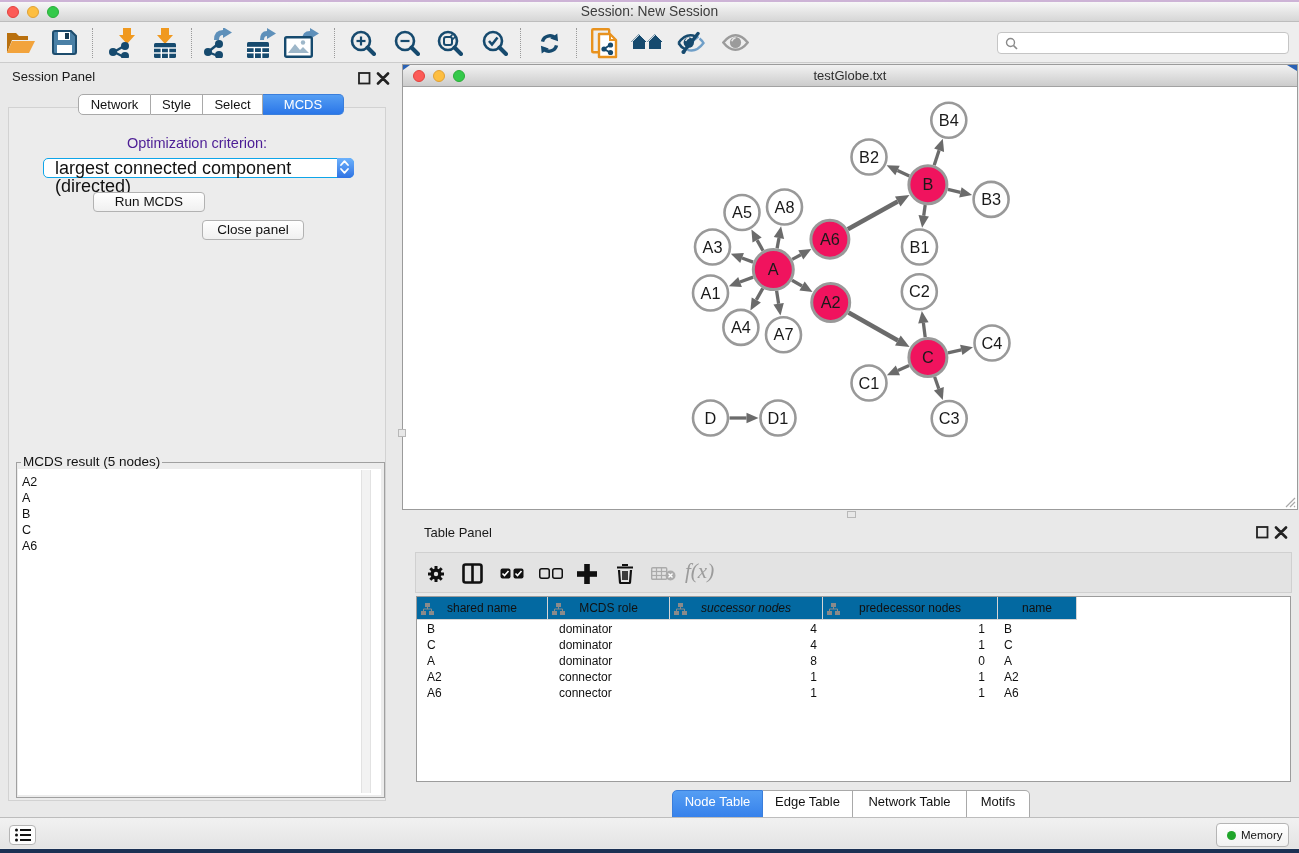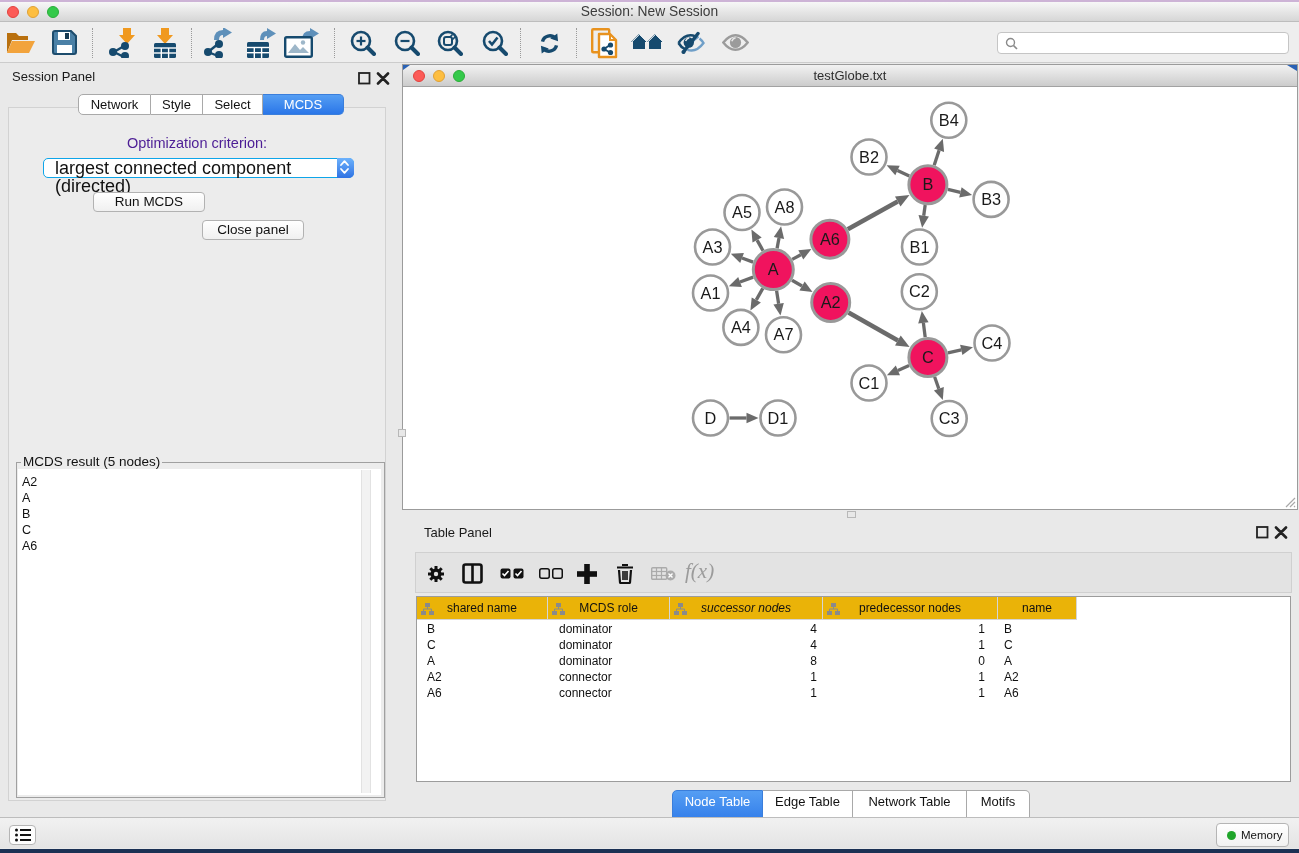--- a/index.html
+++ b/index.html
@@ -35,21 +35,21 @@
 #fs-scroll { left:361px; top:470px; width:10px; height:323px; background:#f2f2f2; border-left:1px solid #e2e2e2; border-right:1px solid #e2e2e2; }
 
 #nwin { left:402px; top:64px; width:896px; height:446px; background:#fff; border:1px solid #9b9b9b; }
 #nwin-titlebar { position:absolute; left:0; top:0; width:894px; height:22px; background:linear-gradient(#f2f2f2,#cccccc); border-bottom:1px solid #a2a2a2; }
 #nwin-titlebar .title { width:100%; text-align:center; font-size:13px; color:#2e2e2e; line-height:22px; }
 #bluecorner { position:absolute; right:0; top:0; width:0; height:0; border-left:10px solid transparent; border-top:6px solid #2a62b5; }
 
 #tpanel-title { left:424px; top:525px; font-size:13px; color:#1a1a1a; }
 #ttoolbar { left:415px; top:552px; width:877px; height:41px; background:#e3e3e3; border:1px solid #d0d0d0; }
 #tbox { left:416px; top:596px; width:875px; height:186px; background:#fff; border:1px solid #9c9c9c; }
-#thead { position:absolute; left:0; top:0; width:660px; height:23px; background:#eab308; border-bottom:1px solid #d5d5d5; }
+#thead { position:absolute; left:0; top:0; width:660px; height:23px; background:#0369a1; border-bottom:1px solid #d5d5d5; }
 .hcol { position:absolute; top:0; height:23px; border-right:1px solid #d5d5d5; }
 .hcol span { display:block; width:100%; text-align:center; font-size:12px; color:#111; line-height:23px; }
 .row { position:absolute; height:16px; font-size:12px; color:#111; line-height:16px; }
 .num { position:absolute; text-align:right; }
 #ttabs { left:672px; top:790px; }
 #ttabs .tab { height:38px; line-height:21px; }
 
 #statusbar { left:0; top:817px; width:1299px; height:31px; background:linear-gradient(#f1f1f1,#e4e4e4); border-top:1px solid #bdbdbd; }
 #bottomstrip { left:0; top:849px; width:1299px; height:4px; background:#1b3154; }
 .sqbtn { position:absolute; width:24px; height:24px; background:linear-gradient(#ffffff,#f1f1f1); border:1px solid #b5b5b5; border-radius:4px; }

